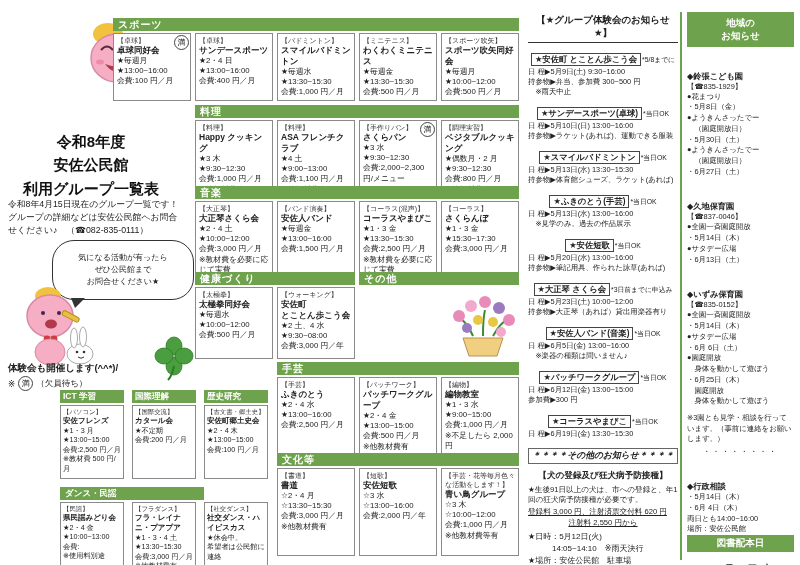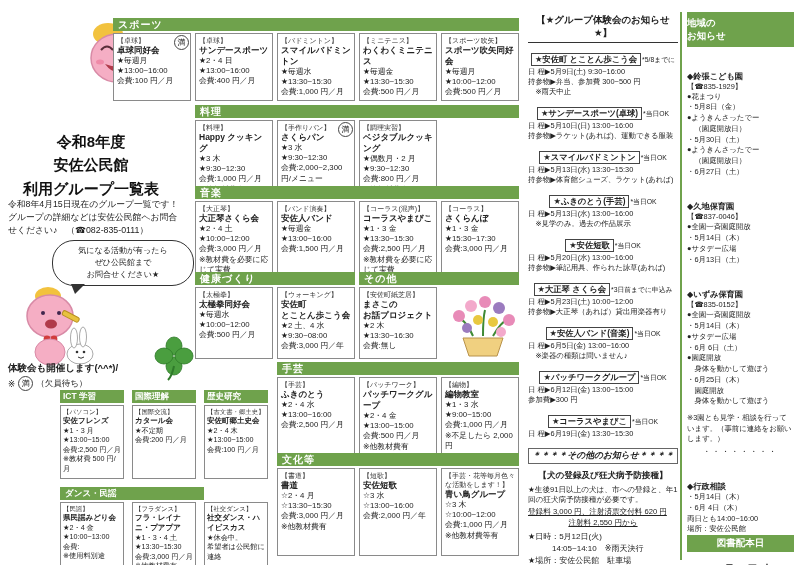--- a/index.html
+++ b/index.html
@@ -44,21 +44,21 @@
   .sec-dance .cell{width:64px;font-size:7.2px;min-height:70px;padding:2px;}
   .sec-dance .cat{font-size:6.4px;} .sec-dance .nm{font-size:7.5px;} .sec-dance .bd{font-size:7.2px;}
   
   .title{
     position:absolute;left:6px;top:130px;width:170px;text-align:center;
     font-weight:bold;font-size:15px;line-height:1.55;white-space:pre-line;color:#111;
   }
   .intro{position:absolute;left:8px;top:198px;width:180px;font-size:8.8px;line-height:1.5;white-space:pre-line;}
   .bubble{
     position:absolute;left:52px;top:240px;width:128px;border:1.5px solid #333;border-radius:22px;
-    padding:4px 6px;font-size:8px;text-align:center;white-space:pre-line;background:#fff;line-height:1.5;
+    padding:11px 6px;font-size:8px;text-align:center;white-space:pre-line;background:#fff;line-height:1.5;
   }
   .bubble:after{
     content:"";position:absolute;left:18px;bottom:-9px;width:0;height:0;
     border-left:4px solid transparent;border-right:10px solid transparent;border-top:10px solid #333;
   }
   .trial{position:absolute;left:8px;top:362px;width:190px;font-size:9.5px;font-weight:bold;}
   .legend{position:absolute;left:8px;top:376px;font-size:8.5px;display:flex;align-items:center;gap:3px;}
   .legend .badge{position:static;flex:none;}
   
   .ann{position:absolute;left:528px;top:14px;width:150px;}
@@ -78,21 +78,21 @@
   .dog-fee{font-size:7.6px;margin-top:1px;}
   .dog-fee2{text-align:center;}
   .dog-details{font-size:8px;line-height:1.5;white-space:pre-line;margin-top:3px;}
   
   .regional{
     position:absolute;left:680px;top:12px;width:114px;height:548px;
     border-left:2px solid #6fa24c;padding-left:5px;box-sizing:border-box;
     display:flex;flex-direction:column;
   }
   .reg-head{
-    background:#6fa24c;color:#fff;font-weight:bold;font-size:9.5px;text-align:left;
+    background:#6fa24c;color:#fff;font-weight:bold;font-size:9.5px;text-align:center;
     padding:4px 0;white-space:pre-line;line-height:1.4;
   }
   .notice{margin-top:24px;}
   .notice-title{font-size:8.2px;font-weight:bold;}
   .notice-phone{font-size:7.4px;}
   .notice-body{font-size:7.4px;line-height:1.45;white-space:pre-line;}
   .reg-note{font-size:7.4px;line-height:1.45;margin-top:6px;white-space:pre-line;}
   .reg-dots{font-size:7.4px;text-align:center;margin-top:2px;letter-spacing:2px;}
   .library{margin-top:auto;}
   .lib-bar{background:#6fa24c;color:#fff;font-weight:bold;font-size:9.5px;text-align:center;padding:2px 0;}
@@ -222,20 +222,29 @@
       <div class="cell">
 
         <div class="cat">【料理】</div>
         <div class="nm">Happy クッキング</div>
         <div class="bd">★3 木
 ★9:30~12:30
 会費:1,000 円／月
 ※他教材費有</div>
       </div>
 
+      <div class="cell">
+
+        <div class="cat">【料理】</div>
+        <div class="nm">ASA フレンチクラブ</div>
+        <div class="bd">★4 土
+★9:00~13:00
+会費:1,100 円／月
+※他教材費有</div>
+      </div>
 
       <div class="cell">
         <span class="badge">満</span>
         <div class="cat">【手作りパン】</div>
         <div class="nm">さくらパン</div>
         <div class="bd">★3 水
 ★9:30~12:30
 会費:2,000~2,300
 円/メニュー</div>
       </div>
@@ -310,31 +319,20 @@
 とことん歩こう会</div>
         <div class="bd">★2 土、4 水
 ★9:30~08:00
 会費:3,000 円／年</div>
       </div>
     </div>
 </div>
 
 <div class="sec sec-other">
   <div class="bar">その他</div>
-  <div class="cells">
-
-      <div class="cell">
-        <div class="cat">【安佐町紙芝居】</div>
-        <div class="nm">まさこの
-お話プロジェクト</div>
-        <div class="bd">★2 木
-★13:30~16:30
-会費:無し</div>
-      </div>
-    </div>
 </div>
 
 <svg class="svg-abs" style="left:445px;top:290px" width="76" height="70" viewBox="0 0 76 70">
   <path d="M18 48 h40 l-6 18 h-28 z" fill="#f0d080" stroke="#b8924a"></path>
   <g stroke="#3f8a35" stroke-width="2" fill="none">
     <path d="M28 46 q-6 -14 -14 -18"></path>
       <path d="M48 46 q8 -14 14 -16"></path>
       <path d="M38 46 q0 -18 2 -26"></path>
   </g>
   <g>

